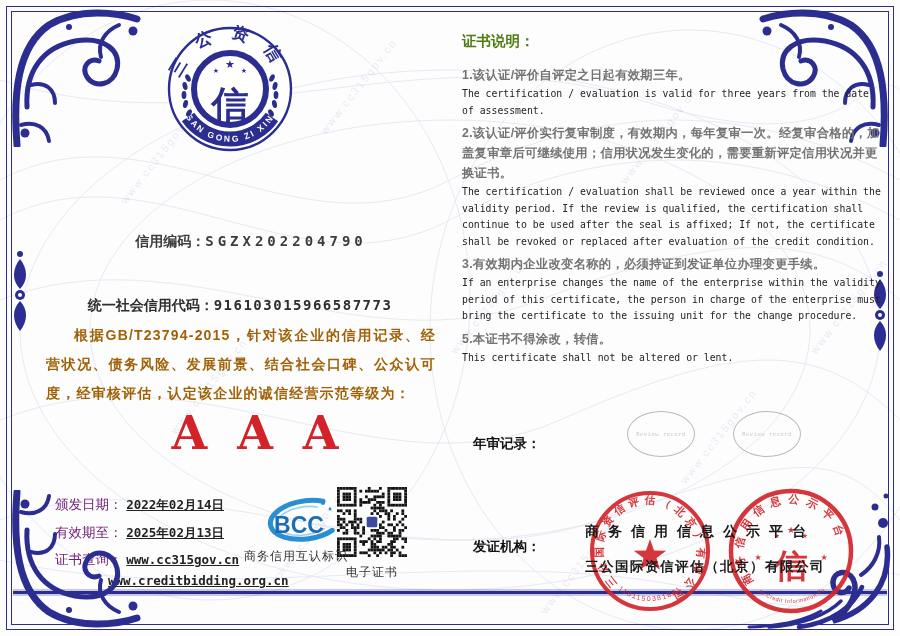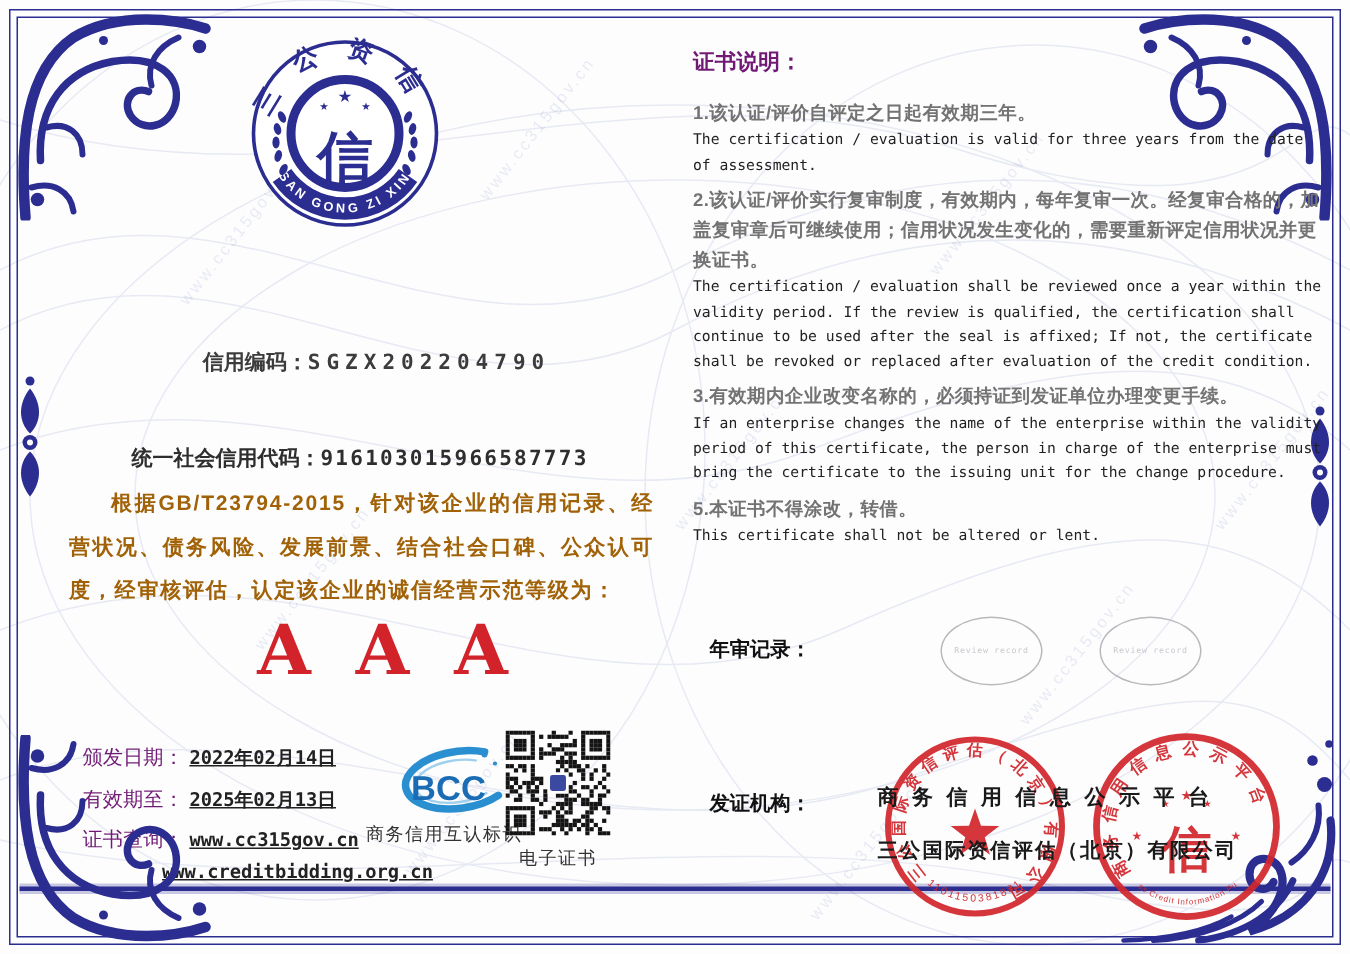--- a/index.html
+++ b/index.html
@@ -25,25 +25,25 @@
   .usccline .val{font-family:"DejaVu Sans Mono",monospace;letter-spacing:1.5px;}
   .statement{left:46px;top:321px;width:390px;font-size:14px;line-height:29px;letter-spacing:1.2px;
              text-indent:2em;font-weight:600;color:#a16207;text-align:justify;}
   .rating{left:40px;top:406px;width:400px;text-align:center;font-family:"DejaVu Serif",serif;
           font-weight:bold;font-size:46px;letter-spacing:30px;padding-left:30px;color:#d2232a;}
   .inforow{left:55px;font-size:13.5px;white-space:nowrap;}
   .inforow .lbl{font-weight:normal;color:#701a75;}
   .inforow .val{font-family:"DejaVu Sans Mono",monospace;font-size:12.5px;color:#222;font-weight:bold;text-decoration:underline;}
   .minilabel{font-size:12px;color:#333;text-align:center;letter-spacing:1px;}
   
-  .notes-head{left:462px;top:32px;font-size:14.5px;font-weight:bold;color:#701a75;}
+  .notes-head{left:462px;top:32px;font-size:14.5px;font-weight:bold;color:#4d7c0f;}
   .notes{left:462px;top:62px;width:420px;z-index:2;}
   .notes .zh{margin:3px 0 1px;font-size:12.3px;line-height:20px;font-weight:700;color:#737373;letter-spacing:.3px;}
   .notes .en{margin:0 0 4px;font-family:"DejaVu Sans Mono",monospace;font-size:9.8px;line-height:16.5px;color:#222;}
-  .review-label,.issuer-label{left:473px;font-size:13.5px;font-weight:bold;color:#111;z-index:2;}
+  .review-label,.issuer-label{left:473px;font-size:13.5px;font-weight:bold;color:#111;z-index:2;margin-top:11px;}
   .oval{width:66px;height:44px;border:1px solid #b9b9bd;border-radius:50%;z-index:2;
         display:flex;align-items:center;justify-content:center;background:transparent;}
   .oval span{font-size:5.5px;color:#c9c9cf;font-family:"DejaVu Sans Mono",monospace;letter-spacing:.5px;}
   .issuer-line1{left:560px;top:523px;width:280px;text-align:center;font-size:14px;font-weight:600;
                 letter-spacing:9px;color:#1a1a1a;z-index:4;}
   .issuer-line2{left:555px;top:558px;width:300px;text-align:center;font-size:13.5px;font-weight:600;
                 letter-spacing:1.5px;color:#1a1a1a;z-index:4;}
   .seal{z-index:3;opacity:.93;}
   svg text{font-family:"Liberation Sans",sans-serif;}
 </style>

